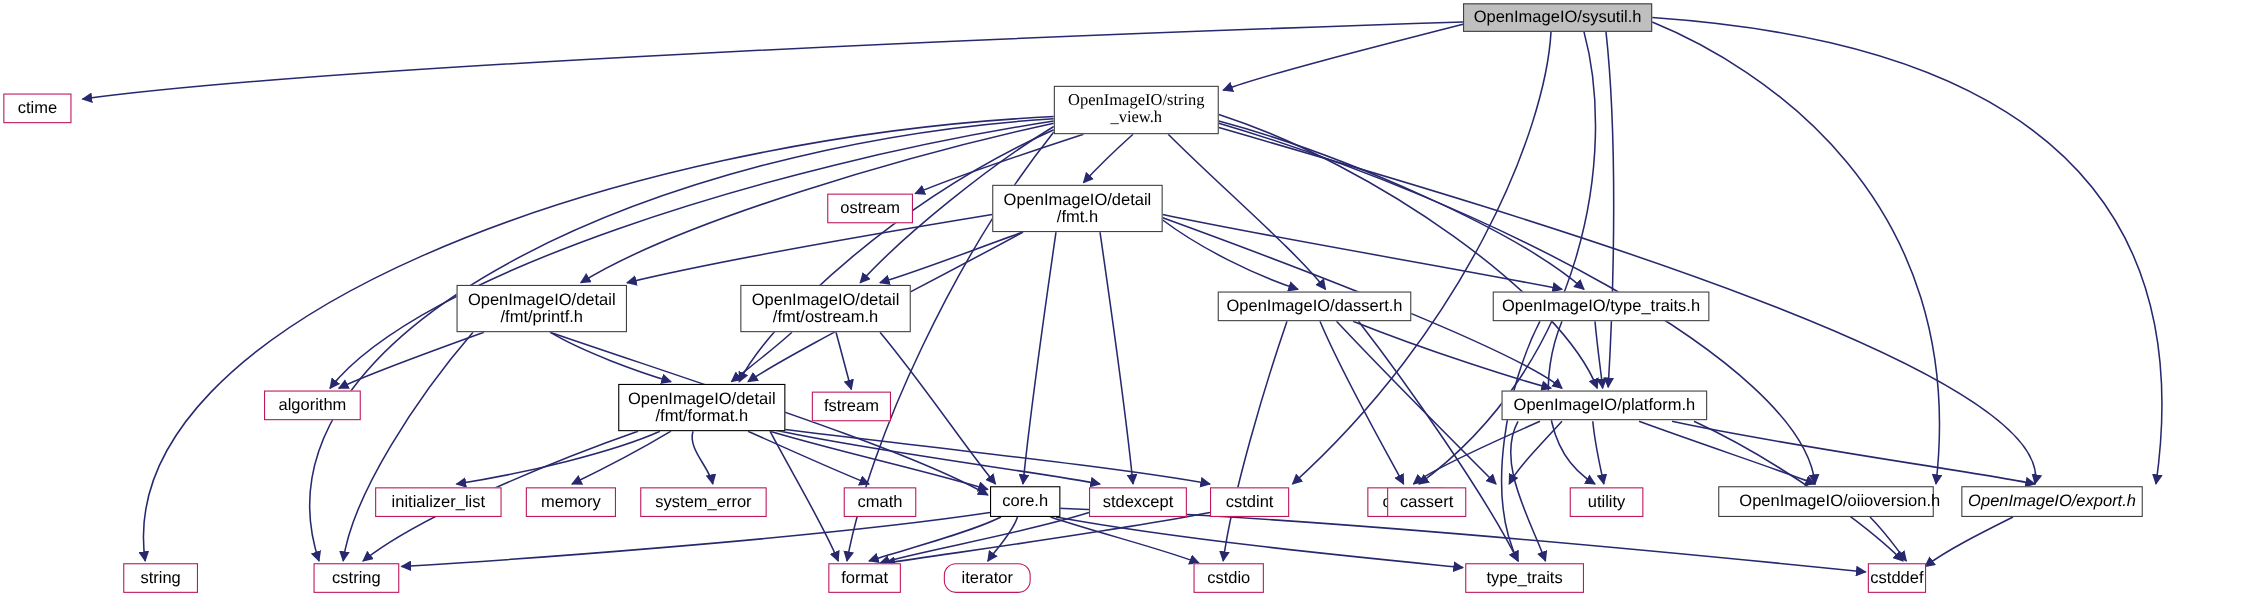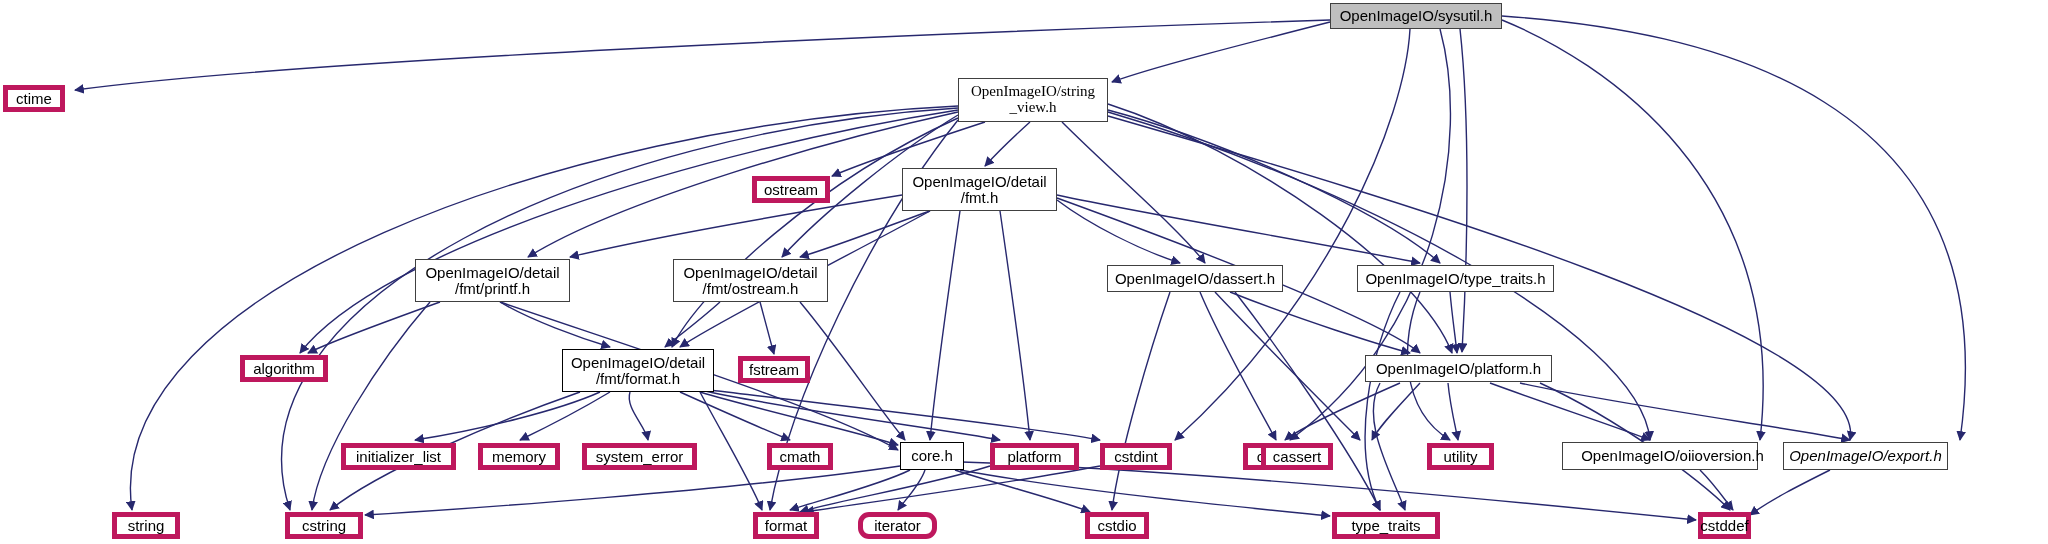--- a/index.html
+++ b/index.html
@@ -1,20 +1,20 @@
 <!DOCTYPE html>
 <html><head>
 <meta charset="utf-8">
 <style>
   html,body{margin:0;padding:0;background:#ffffff;}
   body{font-family:"Liberation Sans","DejaVu Sans",sans-serif;}
   #graph{position:relative;width:2048px;height:544px;background:#ffffff;overflow:hidden;}
   #edges{position:absolute;left:0;top:0;width:2048px;height:544px;}
   .node{position:absolute;box-sizing:border-box;display:flex;align-items:center;justify-content:center;
-        text-align:center;background:#ffffff;border:5px solid #be185d;color:#000000;
+        text-align:center;background:#ffffff;border:1px solid #be185d;color:#000000;
         font-size:15px;line-height:1.05;white-space:pre-line;letter-spacing:0;}
   .node.hdr{border:1px solid #404040;}
   .node.root{background:#bfbfbf;border:1px solid #404040;}
   .node.cur{border:1.6px solid #000000;}
 </style>
 </head>
 <body>
 
 <div id="graph">
   <svg id="edges" viewBox="0 0 2048 544" xmlns="http://www.w3.org/2000/svg">
@@ -113,21 +113,21 @@
       <div class="node " style="left: 240px; top: 355px; width: 88px; height: 27px;">algorithm</div>
       <div class="node cur" style="left: 562px; top: 349px; width: 152px; height: 43px;">OpenImageIO/detail
 /fmt/format.h</div>
       <div class="node " style="left: 738px; top: 356px; width: 72px; height: 27px;">fstream</div>
       <div class="node hdr" style="left: 1365px; top: 355px; width: 187px; height: 27px;">OpenImageIO/platform.h</div>
       <div class="node " style="left: 341px; top: 443px; width: 115px; height: 27px;">initializer_list</div>
       <div class="node " style="left: 478px; top: 443px; width: 82px; height: 27px;">memory</div>
       <div class="node " style="left: 582px; top: 443px; width: 115px; height: 27px;">system_error</div>
       <div class="node " style="left: 767px; top: 443px; width: 66px; height: 27px;">cmath</div>
       <div class="node cur" style="left: 900px; top: 442px; width: 64px; height: 28px;">core.h</div>
-      <div class="node " style="left: 990px; top: 443px; width: 89px; height: 27px;">platform</div>
+      <div class="node " style="left: 990px; top: 443px; width: 89px; height: 27px;">stdexcept</div>
       <div class="node " style="left: 1100px; top: 443px; width: 72px; height: 27px;">cstdint</div>
       <div class="node " style="left: 1243px; top: 443px; width: 70px; height: 27px;">cstdlib</div>
       <div class="node " style="left: 1261px; top: 443px; width: 72px; height: 27px;">cassert</div>
       <div class="node " style="left: 1427px; top: 443px; width: 67px; height: 27px;">utility</div>
       <div class="node hdr" style="left: 1562px; top: 442px; width: 196px; height: 28px; padding-left: 25px;">OpenImageIO/oiioversion.h</div>
       <div class="node hdr" style="left: 1783px; top: 442px; width: 165px; height: 28px; font-style: italic;">OpenImageIO/export.h</div>
       <div class="node " style="left: 112px; top: 512px; width: 68px; height: 27px;">string</div>
       <div class="node " style="left: 285px; top: 512px; width: 78px; height: 27px;">cstring</div>
       <div class="node " style="left: 753px; top: 512px; width: 66px; height: 27px;">format</div>
       <div class="node " style="left: 858px; top: 512px; width: 79px; height: 27px; border-radius: 11px;">iterator</div>

